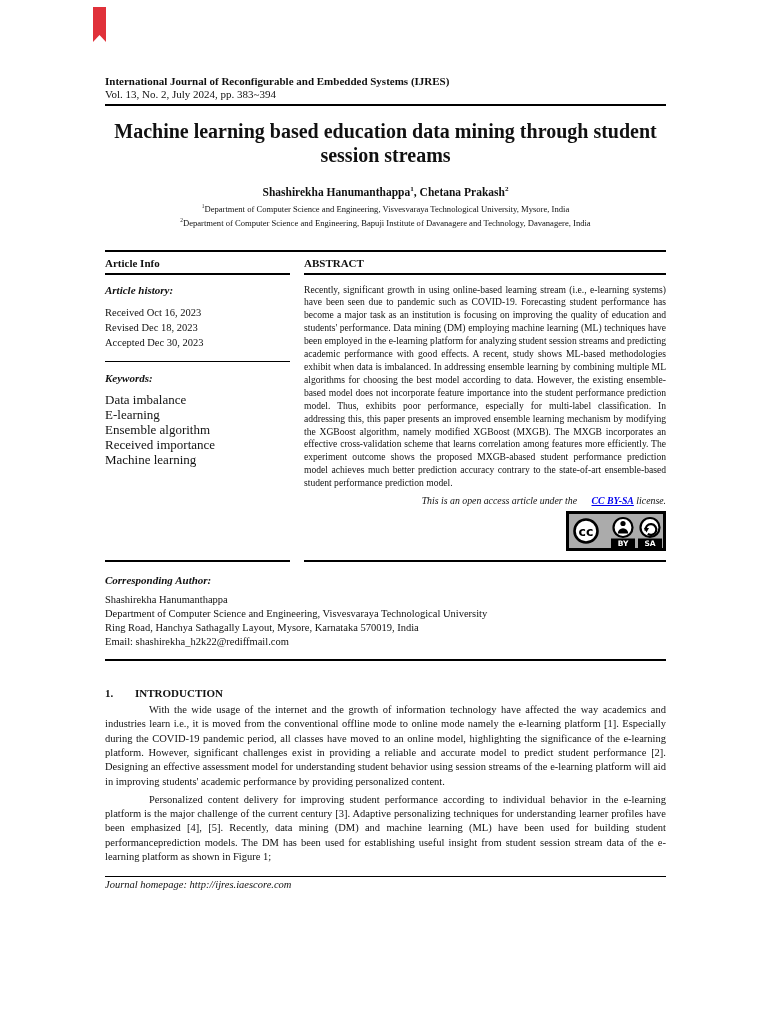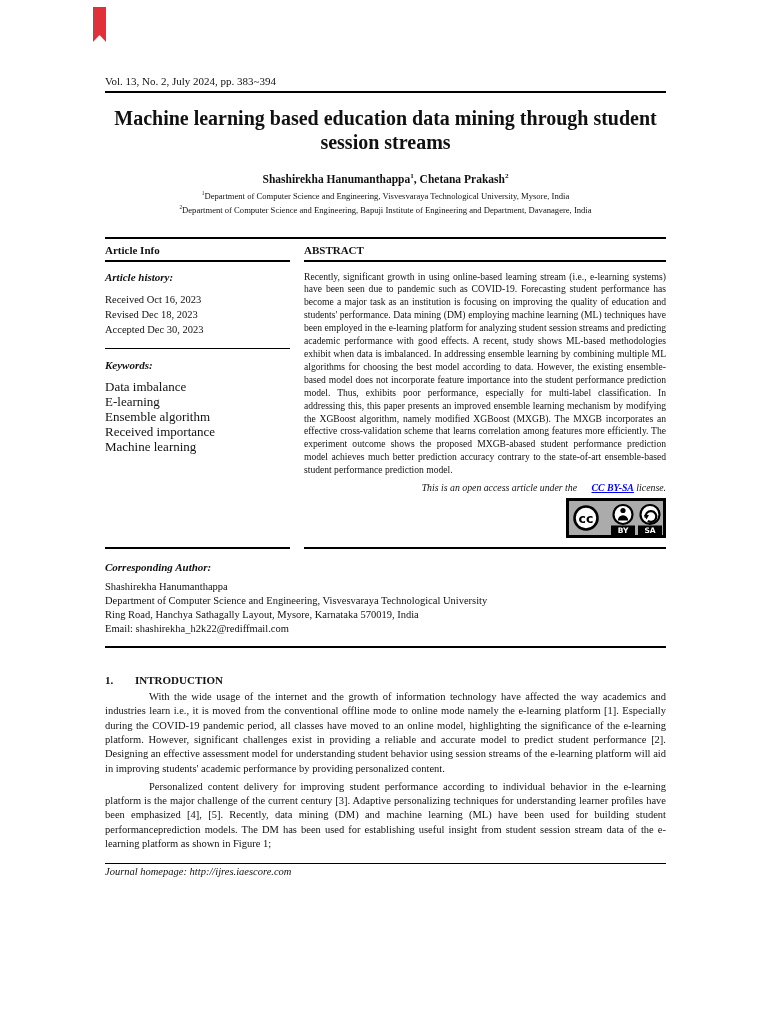--- a/index.html
+++ b/index.html
@@ -109,32 +109,33 @@
 </head>
 <body>
 
 <div class="page">
 
   <div class="bookmark-ribbon"></div>
 
   <div class="content">
 
     <div>
+      <div class="hdr-line hdr-journal">International Journal of Reconfigurable and Embedded Systems (IJRES)</div>
       <div class="hdr-line">Vol. 13, No. 2, July 2024, pp. 383~394</div>
       <div class="hdr-rule"></div>
     </div>
 
     <div class="paper-title">Machine learning based education data mining through student session streams</div>
 
     <div class="authors-line">
       <span>Shashirekha Hanumanthappa</span><sup>1</sup><span>, </span><span>Chetana Prakash</span><sup>2</sup>
     </div>
     <div class="affiliations">
       <div><sup>1</sup><span>Department of Computer Science and Engineering, Visvesvaraya Technological University, Mysore, India</span></div>
-      <div><sup>2</sup><span>Department of Computer Science and Engineering, Bapuji Institute of Engineering and Department, Davanagere, India</span></div>
+      <div><sup>2</sup><span>Department of Computer Science and Engineering, Bapuji Institute of Davanagere and Technology, Davanagere, India</span></div>
     </div>
 
     <div class="info-table">
       <div class="cell-head">Article Info</div>
       <div class="cell-head">ABSTRACT</div>
 
       <div class="cell-body">
         <div class="hist-label">Article history:</div>
         <div class="hist-list">
           <div>Received Oct 16, 2023</div>

